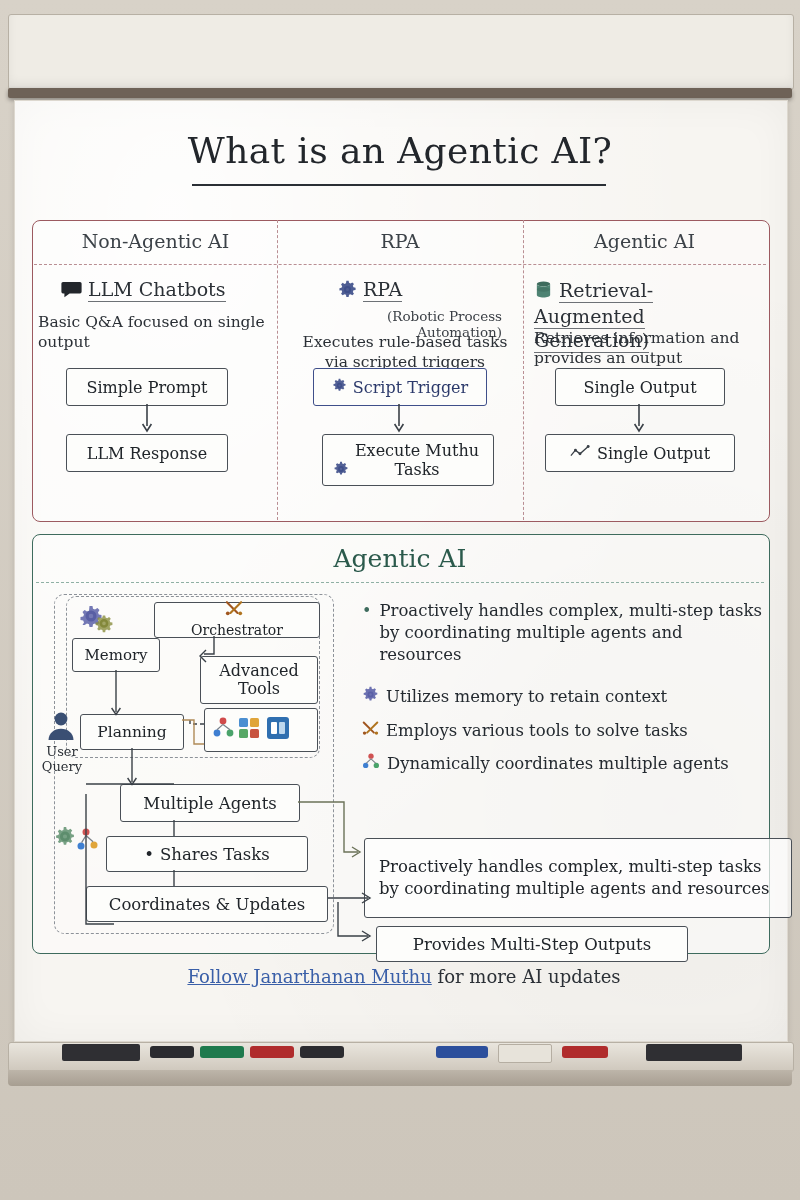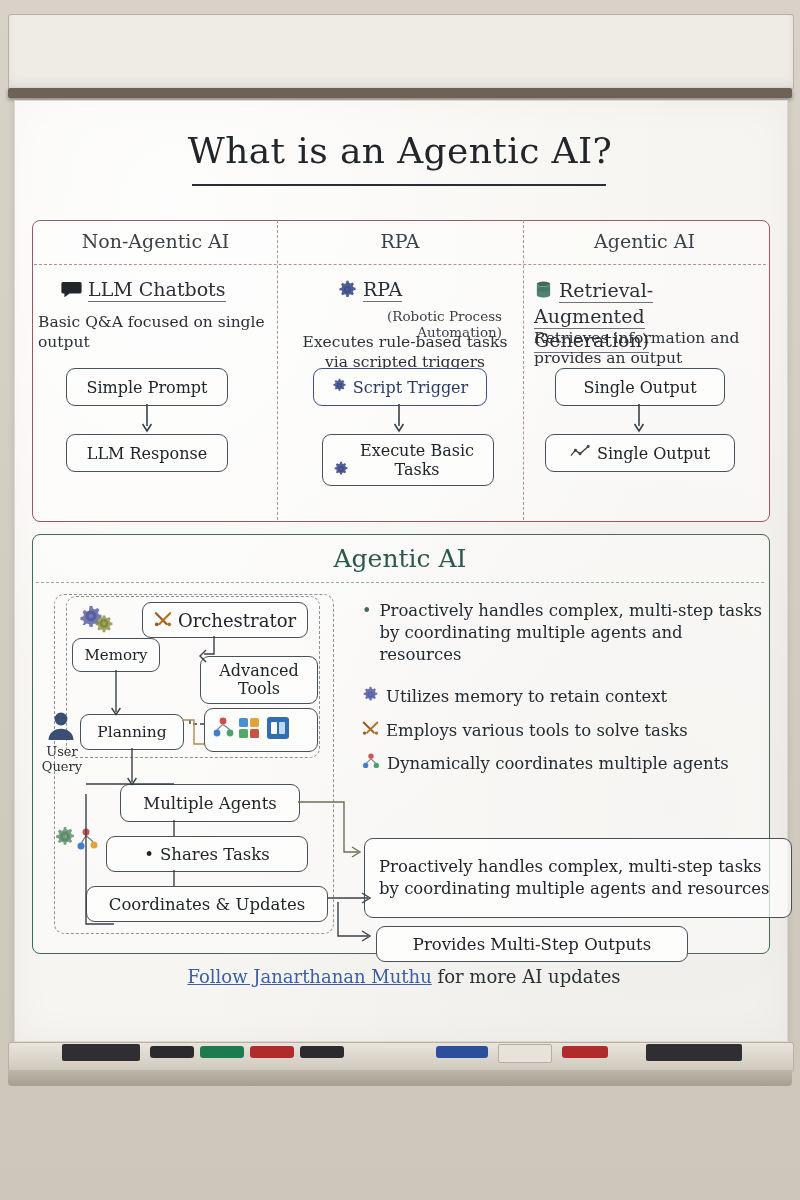--- a/index.html
+++ b/index.html
@@ -87,21 +87,21 @@
   .sub-head{
     position:absolute;font-size:19px;color:#2b3036;
     font-family:"DejaVu Serif", serif;white-space:nowrap;
   }
   .sub-head .u{border-bottom:1.4px solid #6d7176;padding-bottom:1px;}
   .para{
     position:absolute;font-size:15.5px;line-height:20px;color:#2b3036;
     font-family:"DejaVu Serif", serif;
   }
   .box{
-    position:absolute;border:1.5px solid #4a5057;border-radius:9px;
+    position:absolute;border:1.5px solid #4a5057;border-radius:3px;
     background:#fdfdfb;display:flex;align-items:center;justify-content:center;
     font-family:"DejaVu Serif", serif;font-size:16px;color:#20252a;
     text-align:center;line-height:19px;
   }
   .box.blue{border-color:#3f4f8a;color:#2c3a6b;}
   .box.plain{background:rgba(255,255,255,.7);}
   .arrow{position:absolute;}
   .icon{display:inline-block;vertical-align:middle;}
   .bullets{
     position:absolute;font-family:"DejaVu Serif", serif;font-size:16.5px;
@@ -193,21 +193,21 @@
       <path d="M7 0 V22" stroke="#3a4047" stroke-width="1.6" fill="none"></path>
       <path d="M2.6 20 L7 27 L11.4 20" stroke="#3a4047" stroke-width="1.6" fill="none"></path>
     </svg>
     <div class="box" style="left:308px;top:334px;width:152px;height:50px;padding-left:18px;">
       <span class="icon" style="position:absolute;left:10px;top:26px;">
         <svg width="16" height="16" viewBox="0 0 20 20">
             <path d="M10 6.4A3.6 3.6 0 1 0 10 13.6 3.6 3.6 0 0 0 10 6.4zm0 2.1a1.5 1.5 0 1 1 0 3 1.5 1.5 0 0 1 0-3z" fill="#3f4f8a"></path>
             <path d="M8.9 1h2.2l.4 2.1 1.5.6 1.8-1.1 1.6 1.6-1.1 1.8.6 1.5 2.1.4v2.2l-2.1.4-.6 1.5 1.1 1.8-1.6 1.6-1.8-1.1-1.5.6-.4 2.1H8.9l-.4-2.1-1.5-.6-1.8 1.1L3.6 14l1.1-1.8-.6-1.5L2 10.3V8.1l2.1-.4.6-1.5L3.6 4.4 5.2 2.8 7 3.9l1.5-.6z" fill="#3f4f8a" opacity=".9"></path>
           </svg>
       </span>
-      <span>Execute Basic Tasks</span>
+      <span>Execute Muthu Tasks</span>
     </div>
 
     <div class="sub-head" style="left:520px;top:178px;width:226px;white-space:normal;line-height:24px;">
       <span class="icon">
         <svg width="19" height="19" viewBox="0 0 20 20">
             <ellipse cx="10" cy="4.2" rx="7" ry="2.6" fill="#3e6b5d"></ellipse>
             <path d="M3 4.2v11.6c0 1.45 3.13 2.6 7 2.6s7-1.15 7-2.6V4.2c0 1.45-3.13 2.6-7 2.6S3 5.65 3 4.2z" fill="#4e8373"></path>
             <ellipse cx="10" cy="10" rx="7" ry="2.4" fill="#3e6b5d" opacity=".55"></ellipse>
           </svg>
       </span>
@@ -242,21 +242,21 @@
     <span class="icon" style="position:absolute;left:66px;top:506px;">
       <svg width="34" height="30" viewBox="0 0 34 30">
         <path d="M11 4.5A5.5 5.5 0 1 0 11 15.5 5.5 5.5 0 0 0 11 4.5zm0 3.2a2.3 2.3 0 1 1 0 4.6 2.3 2.3 0 0 1 0-4.6z" fill="#4a4f8a"></path>
         <path d="M9.5 0h3l.5 2.7 2 .8 2.4-1.5 2.1 2.1-1.5 2.4.8 2 2.7.5v3l-2.7.5-.8 2 1.5 2.4-2.1 2.1-2.4-1.5-2 .8-.5 2.7h-3l-.5-2.7-2-.8-2.4 1.5L2.5 19l1.5-2.4-.8-2L.5 14v-3l2.7-.5.8-2L2.5 6.1l2.1-2.1L7 5.5l2-.8z" fill="#5c62a8" opacity=".85"></path>
         <path d="M24 13a4.4 4.4 0 1 0 0 8.8A4.4 4.4 0 0 0 24 13zm0 2.6a1.8 1.8 0 1 1 0 3.6 1.8 1.8 0 0 1 0-3.6z" fill="#6b7030"></path>
         <path d="M22.8 9.4h2.4l.4 2.1 1.6.7 1.9-1.2 1.7 1.7-1.2 1.9.7 1.6 2.1.4v2.4l-2.1.4-.7 1.6 1.2 1.9-1.7 1.7-1.9-1.2-1.6.7-.4 2.1h-2.4l-.4-2.1-1.6-.7-1.9 1.2-1.7-1.7 1.2-1.9-.7-1.6-2.1-.4v-2.4l2.1-.4.7-1.6-1.2-1.9 1.7-1.7 1.9 1.2 1.6-.7z" fill="#8a8f3e" opacity=".8"></path>
       </svg>
     </span>
     <div class="box" style="left:58px;top:538px;width:86px;height:32px;font-size:15px;">Memory</div>
 
-    <div class="box" style="left:128px;top:502px;width:164px;height:34px;font-size:18px;">
+    <div class="box" style="left:140px;top:502px;width:164px;height:34px;font-size:14px;flex-direction:column;">
       <span class="icon" style="margin-right:6px;">
         <svg width="18" height="16" viewBox="0 0 20 18">
             <path d="M2 2.5 14 14.5" stroke="#a0561f" stroke-width="2.4" stroke-linecap="round"></path>
             <path d="M18 2.5 6 14.5" stroke="#b0741f" stroke-width="2.4" stroke-linecap="round"></path>
             <circle cx="3" cy="15" r="2.1" fill="#a0561f"></circle>
             <circle cx="17" cy="15" r="2.1" fill="#b0741f"></circle>
           </svg>
       </span>
       <span>Orchestrator</span>
     </div>

